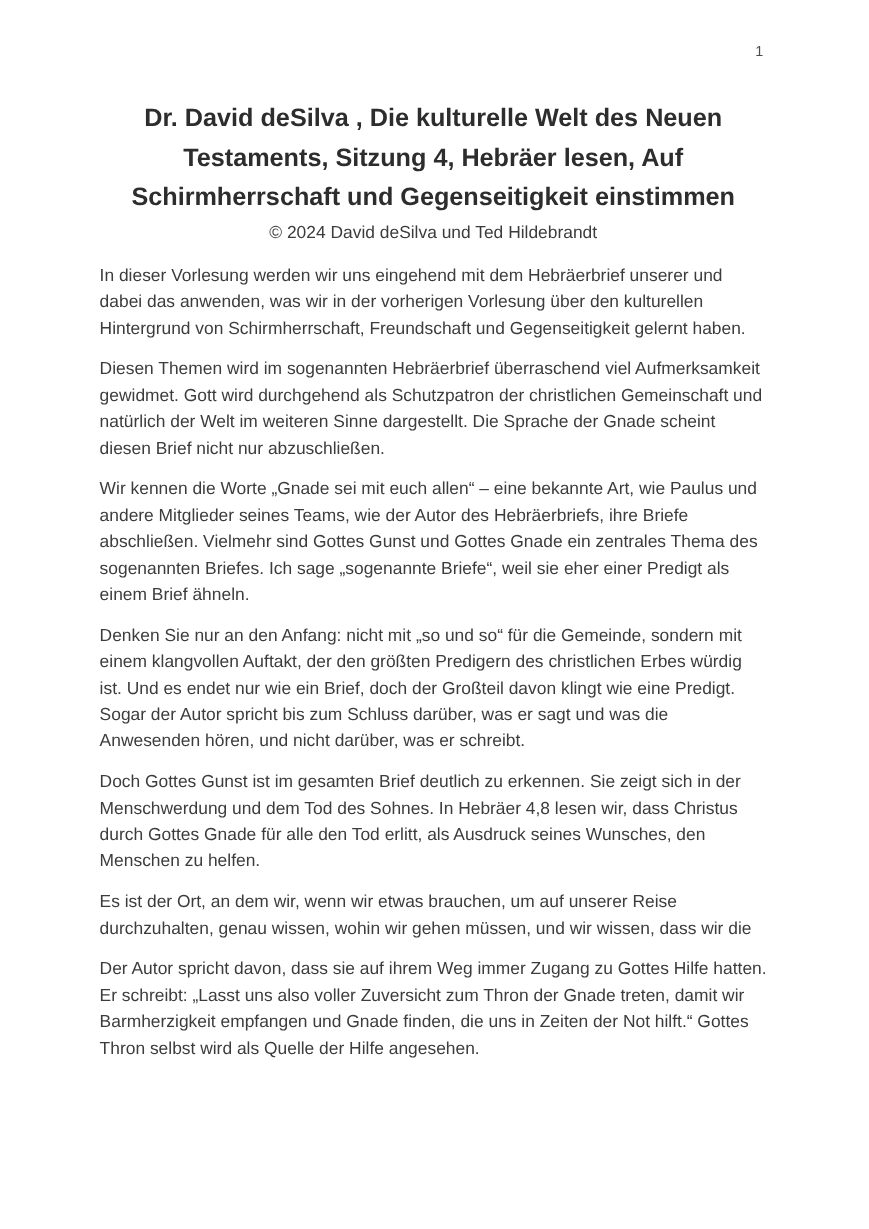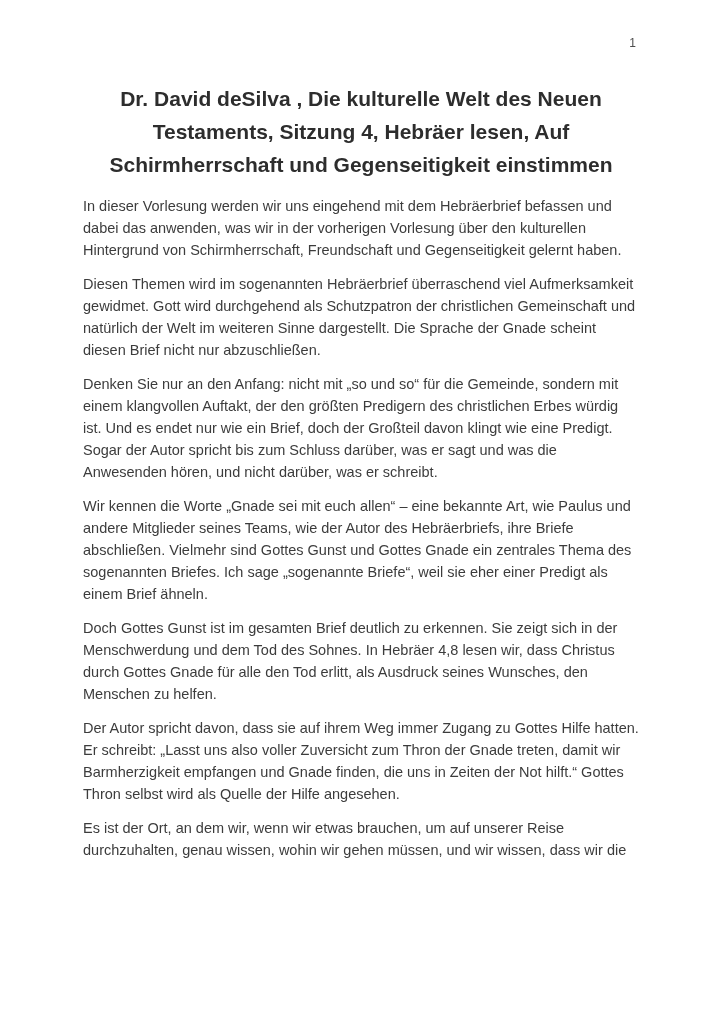--- a/index.html
+++ b/index.html
@@ -55,24 +55,25 @@
 </style>
 </head>
 <body>
 
 <div class="page">
   <div class="page-number">1</div>
 
   <div class="content">
     <h1 class="title">Dr. David deSilva , Die kulturelle Welt des Neuen Testaments, Sitzung 4, Hebräer lesen, Auf Schirmherrschaft und Gegenseitigkeit einstimmen</h1>
 
+    <div class="subtitle">© 2024 David deSilva und Ted Hildebrandt</div>
 
     <div class="paragraphs">
-      <p>In dieser Vorlesung werden wir uns eingehend mit dem Hebräerbrief befassen und dabei das anwenden, was wir in der vorherigen Vorlesung über den kulturellen Hintergrund von Schirmherrschaft, Freundschaft und Gegenseitigkeit gelernt haben.</p>
+      <p>In dieser Vorlesung werden wir uns eingehend mit dem Hebräerbrief unserer und dabei das anwenden, was wir in der vorherigen Vorlesung über den kulturellen Hintergrund von Schirmherrschaft, Freundschaft und Gegenseitigkeit gelernt haben.</p>
       <p>Diesen Themen wird im sogenannten Hebräerbrief überraschend viel Aufmerksamkeit gewidmet. Gott wird durchgehend als Schutzpatron der christlichen Gemeinschaft und natürlich der Welt im weiteren Sinne dargestellt. Die Sprache der Gnade scheint diesen Brief nicht nur abzuschließen.</p>
+      <p>Wir kennen die Worte „Gnade sei mit euch allen“ – eine bekannte Art, wie Paulus und andere Mitglieder seines Teams, wie der Autor des Hebräerbriefs, ihre Briefe abschließen. Vielmehr sind Gottes Gunst und Gottes Gnade ein zentrales Thema des sogenannten Briefes. Ich sage „sogenannte Briefe“, weil sie eher einer Predigt als einem Brief ähneln.</p>
       <p>Denken Sie nur an den Anfang: nicht mit „so und so“ für die Gemeinde, sondern mit einem klangvollen Auftakt, der den größten Predigern des christlichen Erbes würdig ist. Und es endet nur wie ein Brief, doch der Großteil davon klingt wie eine Predigt. Sogar der Autor spricht bis zum Schluss darüber, was er sagt und was die Anwesenden hören, und nicht darüber, was er schreibt.</p>
-      <p>Wir kennen die Worte „Gnade sei mit euch allen“ – eine bekannte Art, wie Paulus und andere Mitglieder seines Teams, wie der Autor des Hebräerbriefs, ihre Briefe abschließen. Vielmehr sind Gottes Gunst und Gottes Gnade ein zentrales Thema des sogenannten Briefes. Ich sage „sogenannte Briefe“, weil sie eher einer Predigt als einem Brief ähneln.</p>
       <p>Doch Gottes Gunst ist im gesamten Brief deutlich zu erkennen. Sie zeigt sich in der Menschwerdung und dem Tod des Sohnes. In Hebräer 4,8 lesen wir, dass Christus durch Gottes Gnade für alle den Tod erlitt, als Ausdruck seines Wunsches, den Menschen zu helfen.</p>
+      <p>Es ist der Ort, an dem wir, wenn wir etwas brauchen, um auf unserer Reise durchzuhalten, genau wissen, wohin wir gehen müssen, und wir wissen, dass wir die</p>
       <p>Der Autor spricht davon, dass sie auf ihrem Weg immer Zugang zu Gottes Hilfe hatten. Er schreibt: „Lasst uns also voller Zuversicht zum Thron der Gnade treten, damit wir Barmherzigkeit empfangen und Gnade finden, die uns in Zeiten der Not hilft.“ Gottes Thron selbst wird als Quelle der Hilfe angesehen.</p>
-      <p>Es ist der Ort, an dem wir, wenn wir etwas brauchen, um auf unserer Reise durchzuhalten, genau wissen, wohin wir gehen müssen, und wir wissen, dass wir die</p>
     </div>
   </div>
 </div>
 
 </body></html>

